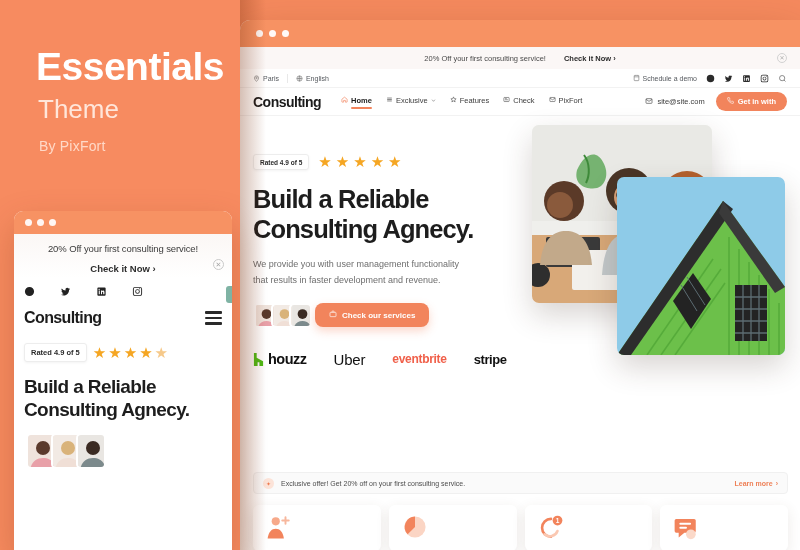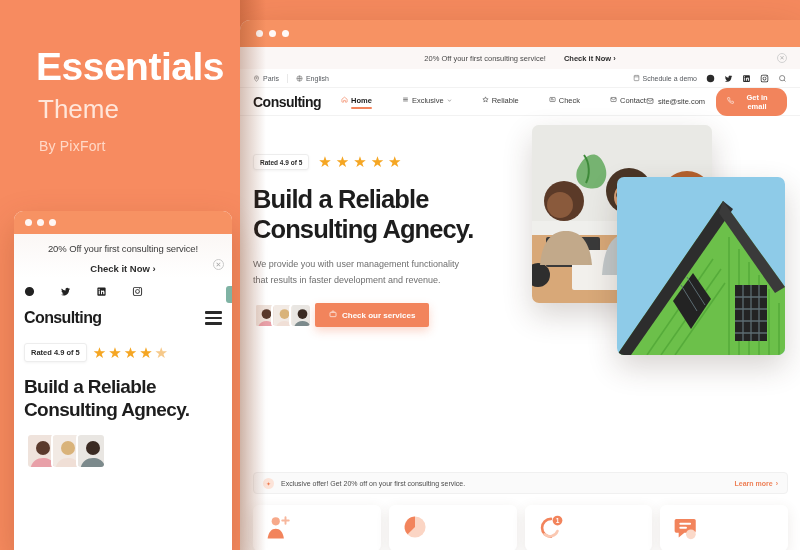--- a/index.html
+++ b/index.html
@@ -139,21 +139,21 @@
   .d-util .ui { display: flex; align-items: center; gap: 3px; }
   .d-util .divider { width: 1px; height: 9px; background: #E8E8E8; margin: 0 8px; }
   .d-util .right { margin-left: auto; display: flex; align-items: center; gap: 9px; }
   .d-util svg { display: block; }
 
   .d-nav {
     height: 28px; display: flex; align-items: center; padding: 0 13px;
     border-bottom: 1px solid #F2F2F2; background: #fff;
   }
   .d-brand { font-size: 14px; font-weight: 700; color: #1B1B1B; letter-spacing: -.5px; }
-  .d-menu { display: flex; align-items: center; gap: 30px; margin-left: 20px; }
+  .d-menu { display: flex; align-items: center; gap: 14px; margin-left: 20px; }
   .d-mi {
     display: flex; align-items: center; gap: 3px;
     font-size: 7.5px; color: #3C3C3C; position: relative; padding-bottom: 3px;
   }
   .d-mi.active { color: #1B1B1B; font-weight: 600; }
   .d-mi.active::after {
     content: ""; position: absolute; left: 10px; right: 0; bottom: -1px;
     height: 1.6px; background: #F2845C; border-radius: 1px;
   }
   .d-nav-right { margin-left: auto; display: flex; align-items: center; gap: 11px; }
@@ -183,21 +183,21 @@
     position: relative; z-index: 3;
   }
   .d-actionrow { display: flex; align-items: center; padding: 14px 0 0 13px; position: relative; z-index: 3; }
   .d-avatars { display: flex; margin-right: 8px; }
   .d-avatars .av {
     width: 23px; height: 25px; border-radius: 5px; margin-right: -5px;
     border: 2px solid #fff; overflow: hidden;
   }
   .d-services {
     background: #F2845C; color: #fff; font-size: 8px; font-weight: 600;
-    border: 0; border-radius: 2px; padding: 7px 14px;
+    border: 0; border-radius: 8px; padding: 7px 14px;
     display: flex; align-items: center; gap: 5px; font-family: inherit;
     box-shadow: 0 4px 10px rgba(242,132,92,.32);
   }
   .d-brands {
     display: flex; align-items: center; gap: 27px;
     padding: 23px 0 0 13px; position: relative; z-index: 3;
   }
   .brand-houzz { display: flex; align-items: center; gap: 4px; font-size: 14.5px; font-weight: 700; color: #111; letter-spacing: -.5px; }
   .brand-uber { font-size: 15px; font-weight: 500; color: #111; letter-spacing: -.2px; }
   .brand-eventbrite { font-size: 12px; font-weight: 700; color: #F0604A; letter-spacing: -.3px; }
@@ -443,58 +443,58 @@
               <path d="M5 8l7 8 7-8"></path>
             </svg>
         </span>
       </span>
       <span class="d-mi">
         <span>
           <svg width="7" height="7" viewBox="0 0 24 24" fill="none" stroke="#4A4A4A" stroke-width="2">
               <path d="M12 3l2.6 6.2 6.4.5-4.9 4.2 1.5 6.3L12 16.9 6.4 20.2l1.5-6.3L3 9.7l6.4-.5z"></path>
             </svg>
         </span>
-        <span>Reliable</span>
+        <span>Features</span>
       </span>
       <span class="d-mi">
         <span>
           <svg width="7" height="7" viewBox="0 0 24 24" fill="none" stroke="#4A4A4A" stroke-width="2">
               <rect x="3" y="5" width="18" height="14" rx="2"></rect>
               <path d="M7 9h6M7 13h10"></path>
             </svg>
         </span>
         <span>Check</span>
       </span>
       <span class="d-mi">
         <span>
           <svg width="7" height="7" viewBox="0 0 24 24" fill="none" stroke="#4A4A4A" stroke-width="2">
               <rect x="3" y="5" width="18" height="14" rx="2"></rect>
               <path d="M3 7l9 6 9-6"></path>
             </svg>
         </span>
-        <span>Contact</span>
+        <span>PixFort</span>
       </span>
     </nav>
     <span class="d-nav-right">
       <span class="d-email">
         <span>
           <svg width="8" height="8" viewBox="0 0 24 24" fill="none" stroke="#4A4A4A" stroke-width="2">
               <rect x="3" y="5" width="18" height="14" rx="2"></rect>
               <path d="M3 7l9 6 9-6"></path>
             </svg>
         </span>
         <span>site@site.com</span>
       </span>
       <button class="d-cta">
         <span>
           <svg width="7" height="7" viewBox="0 0 24 24" fill="none" stroke="#fff" stroke-width="2.2">
               <path d="M22 16.9v3a2 2 0 01-2.2 2 19.8 19.8 0 01-8.6-3 19.5 19.5 0 01-6-6A19.8 19.8 0 012.1 4.2 2 2 0 014.1 2h3a2 2 0 012 1.7c.1 1 .4 1.9.7 2.8a2 2 0 01-.4 2.1L8.1 9.9a16 16 0 006 6l1.3-1.3a2 2 0 012.1-.4c.9.3 1.8.6 2.8.7a2 2 0 011.7 2z"></path>
             </svg>
         </span>
-        <span>Get in email</span>
+        <span>Get in with</span>
       </button>
     </span>
   </div>
 
   <div id="d-hero">
 
     <div class="photo" id="photo-team">
       <svg width="180" height="178" viewBox="0 0 180 178" preserveAspectRatio="none">
         <rect width="180" height="178" fill="#EFEFEC"></rect>
         <rect x="0" y="0" width="180" height="96" fill="#E9E9E5"></rect>
@@ -588,20 +588,31 @@
         <span>
           <svg width="8" height="8" viewBox="0 0 24 24" fill="none" stroke="#fff" stroke-width="2">
               <rect x="3" y="7" width="18" height="13" rx="2"></rect>
               <path d="M9 7V5a2 2 0 012-2h2a2 2 0 012 2v2"></path>
             </svg>
         </span>
         <span>Check our services</span>
       </button>
     </div>
 
+    <div class="d-brands">
+      <span class="brand-houzz">
+        <svg width="11" height="13" viewBox="0 0 24 28">
+            <path d="M2 0h6v10l14 8v10h-8v-8H10v8H2z" fill="#4DBC15"></path>
+          </svg>
+        <span>houzz</span>
+      </span>
+      <span class="brand-uber">Uber</span>
+      <span class="brand-eventbrite">eventbrite</span>
+      <span class="brand-stripe">stripe</span>
+    </div>
   </div>
 
   <div class="d-offer">
     <span class="bdg">✦</span>
     <span>Exclusive offer! Get 20% off on your first consulting service.</span>
     <span class="lm">
       <span>Learn more</span>
       <span>›</span>
     </span>
   </div>

